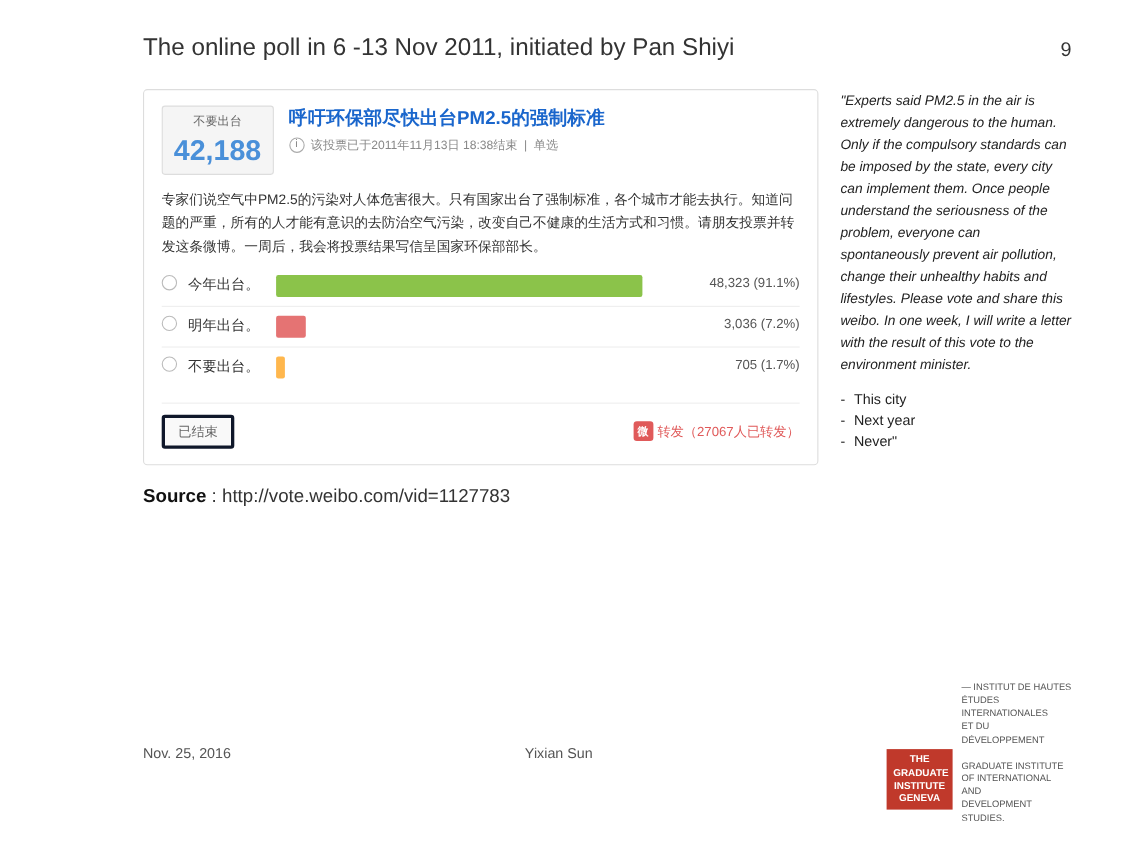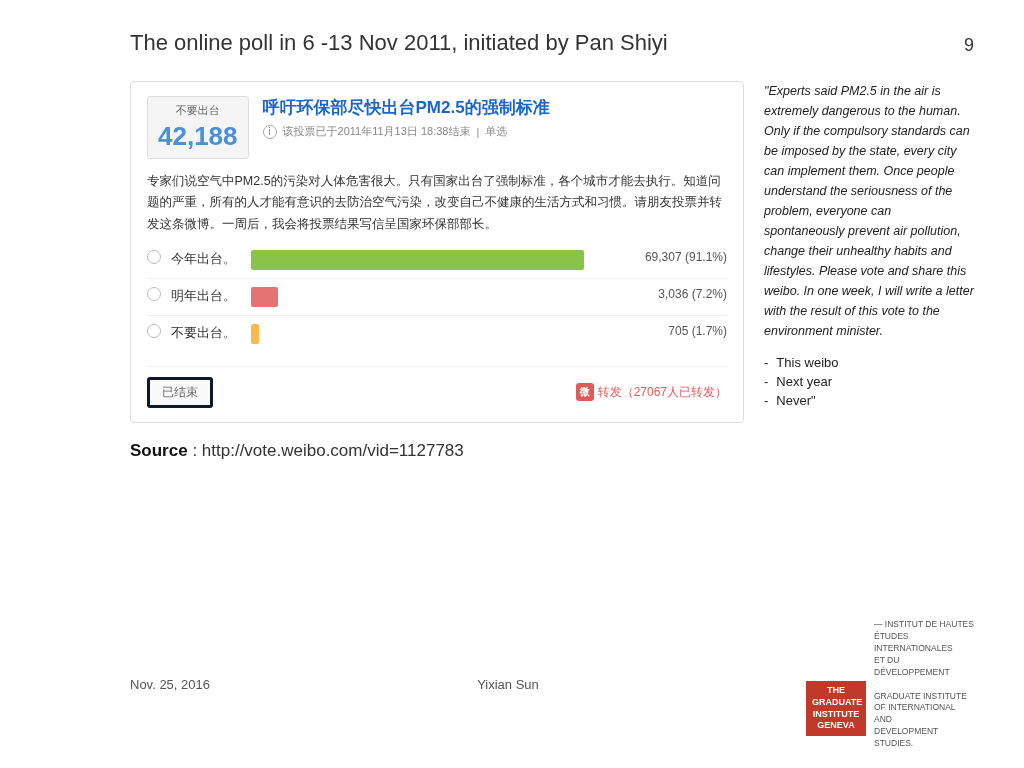--- a/index.html
+++ b/index.html
@@ -349,21 +349,21 @@
         <div class="poll-description">专家们说空气中PM2.5的污染对人体危害很大。只有国家出台了强制标准，各个城市才能去执行。知道问题的严重，所有的人才能有意识的去防治空气污染，改变自己不健康的生活方式和习惯。请朋友投票并转发这条微博。一周后，我会将投票结果写信呈国家环保部部长。</div>
 
         <div class="poll-options">
 
           <div class="poll-option">
             <div class="radio-circle"></div>
             <div class="option-label">今年出台。</div>
             <div class="bar-container">
               <div class="bar-fill bar-green" style="width:88%;"></div>
             </div>
-            <div class="bar-label">69,307 (91.1%)</div>
+            <div class="bar-label">48,323 (91.1%)</div>
           </div>
 
           <div class="poll-option">
             <div class="radio-circle"></div>
             <div class="option-label">明年出台。</div>
             <div class="bar-container">
               <div class="bar-fill bar-red" style="width:7%;"></div>
             </div>
             <div class="bar-label">3,036 (7.2%)</div>
           </div>
@@ -394,21 +394,21 @@
         <span>http://vote.weibo.com/vid=1127783</span>
       </div>
 
     </div>
 
     <div class="right-panel">
       <p class="quote-text">"Experts said PM2.5 in the air is extremely dangerous to the human. Only if the compulsory standards can be imposed by the state, every city can implement them. Once people understand the seriousness of the problem, everyone can spontaneously prevent air pollution, change their unhealthy habits and lifestyles. Please vote and share this weibo. In one week, I will write a letter with the result of this vote to the environment minister.</p>
       <ul class="bullet-list">
         <li>
           <span class="bullet-dash">-</span>
-          <span>This weibo</span>
+          <span>This city</span>
         </li>
         <li>
           <span class="bullet-dash">-</span>
           <span>Next year</span>
         </li>
         <li>
           <span class="bullet-dash">-</span>
           <span>Never"</span>
         </li>
       </ul>

